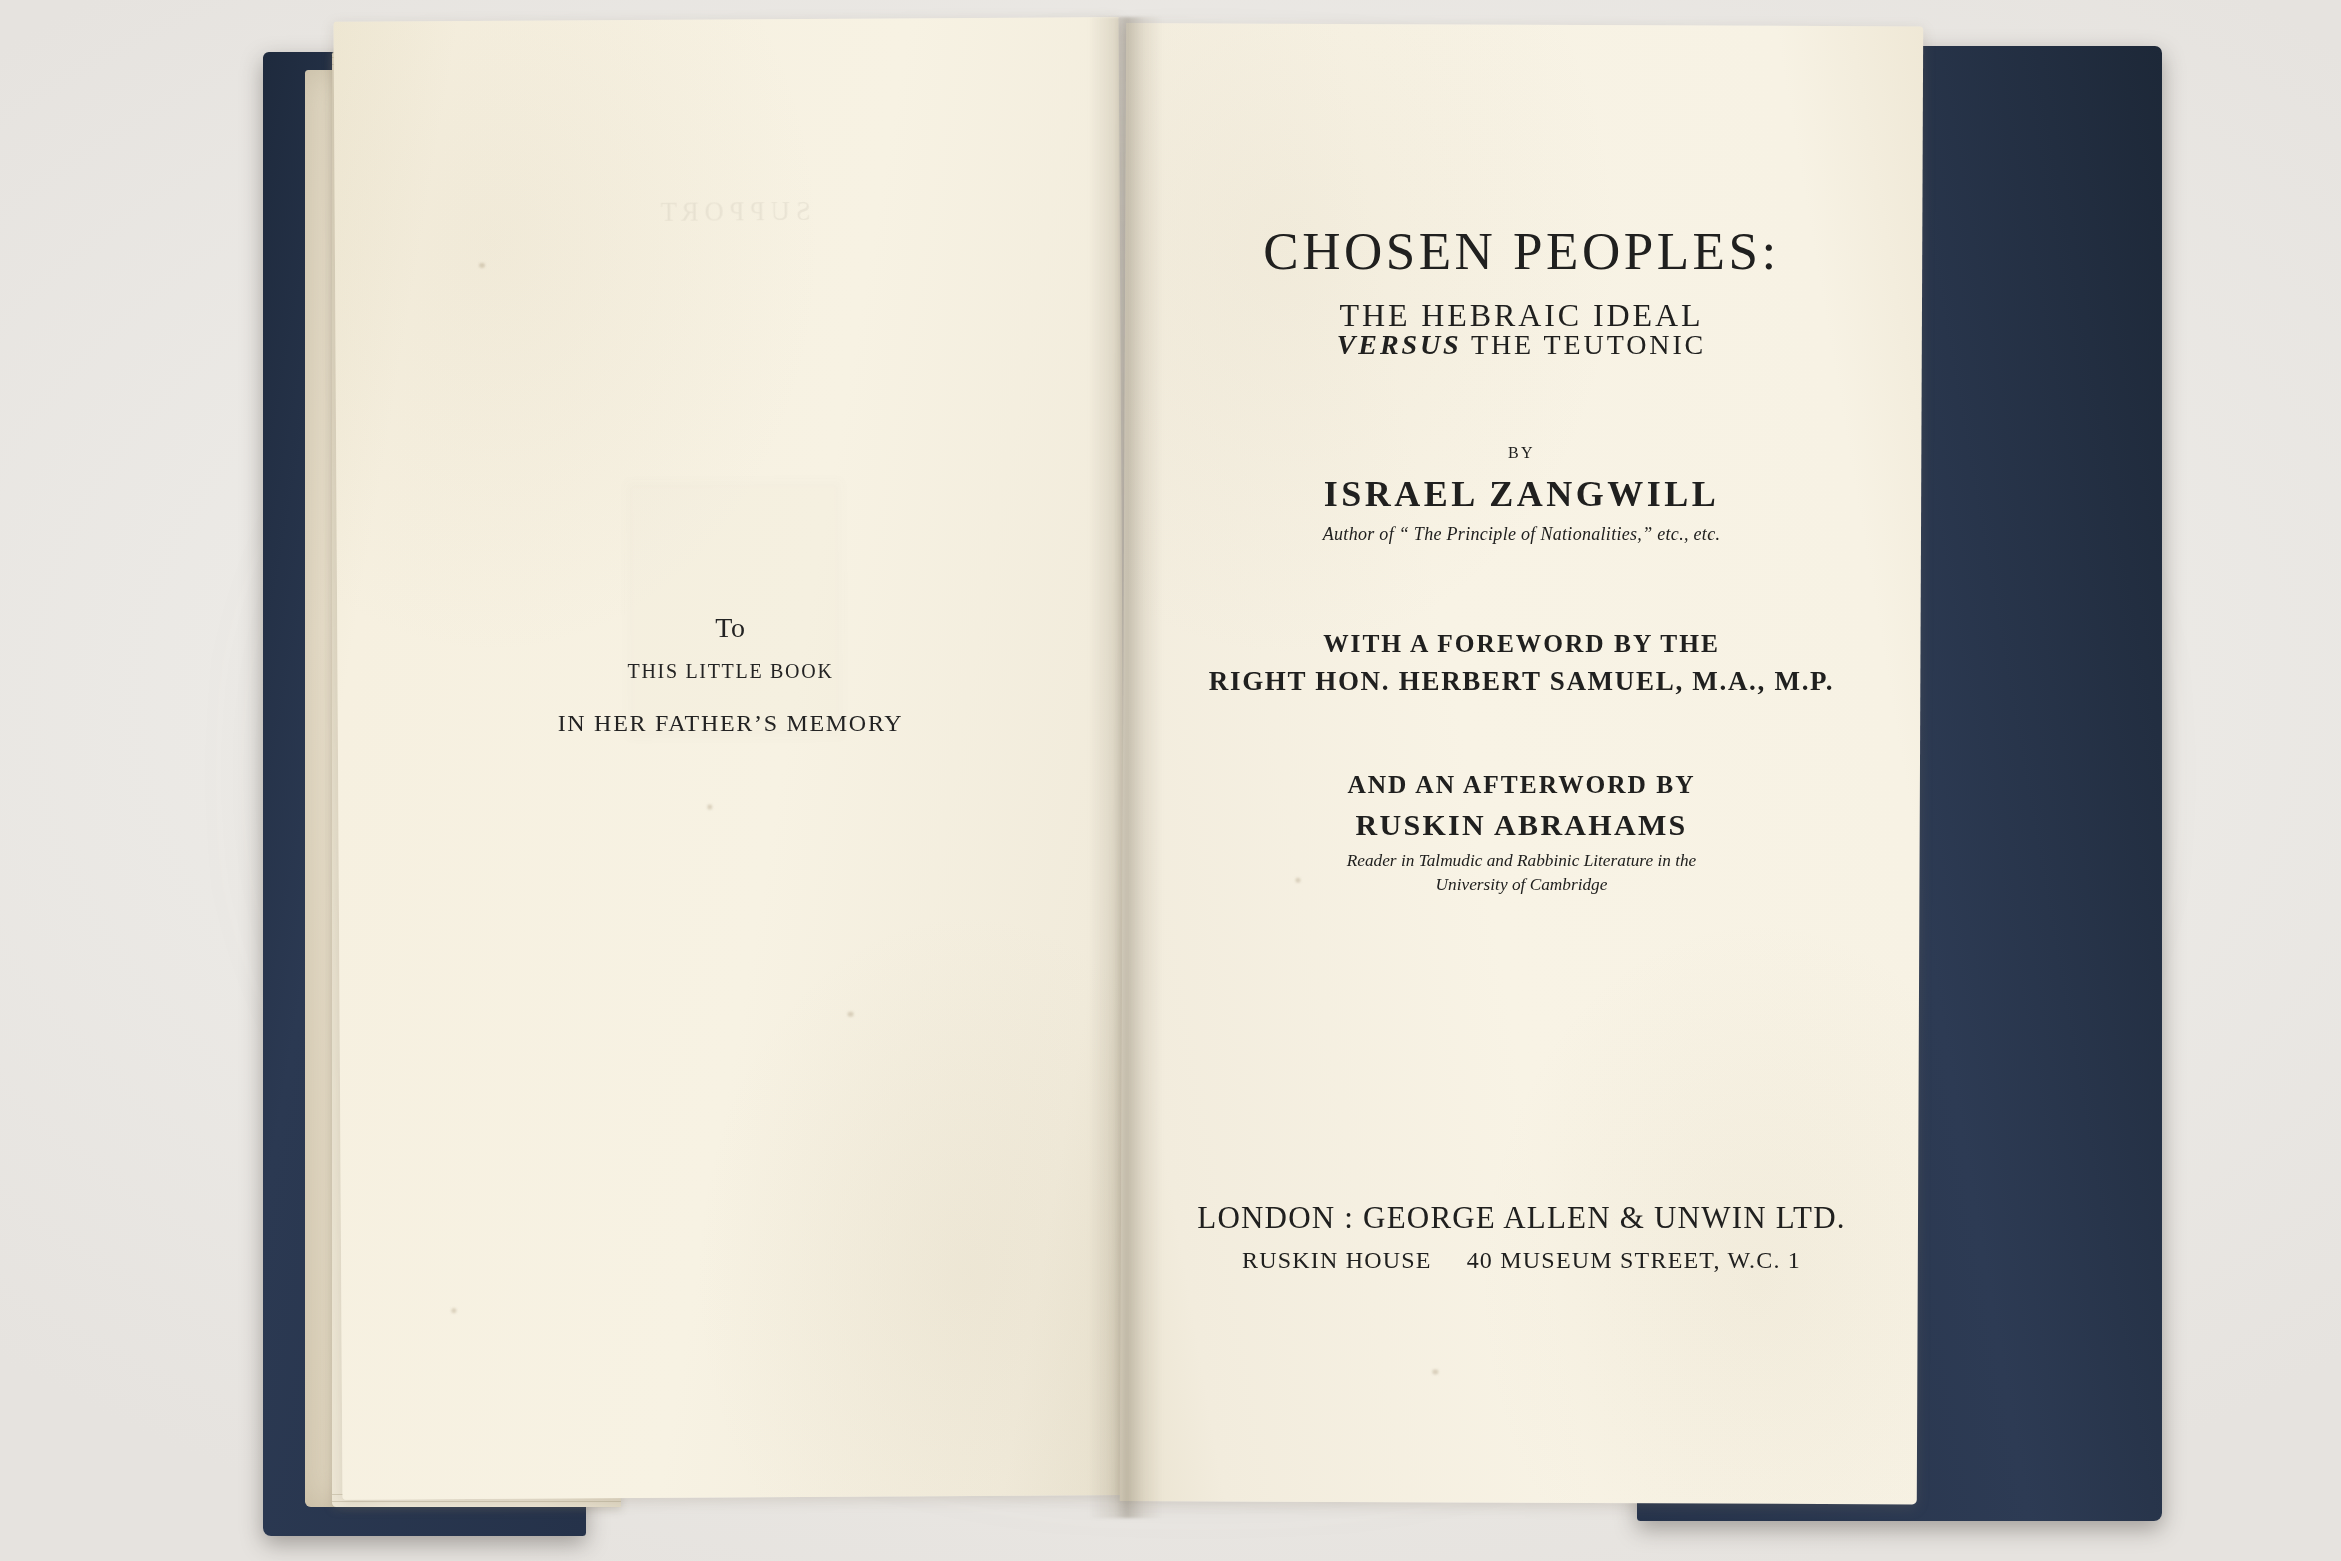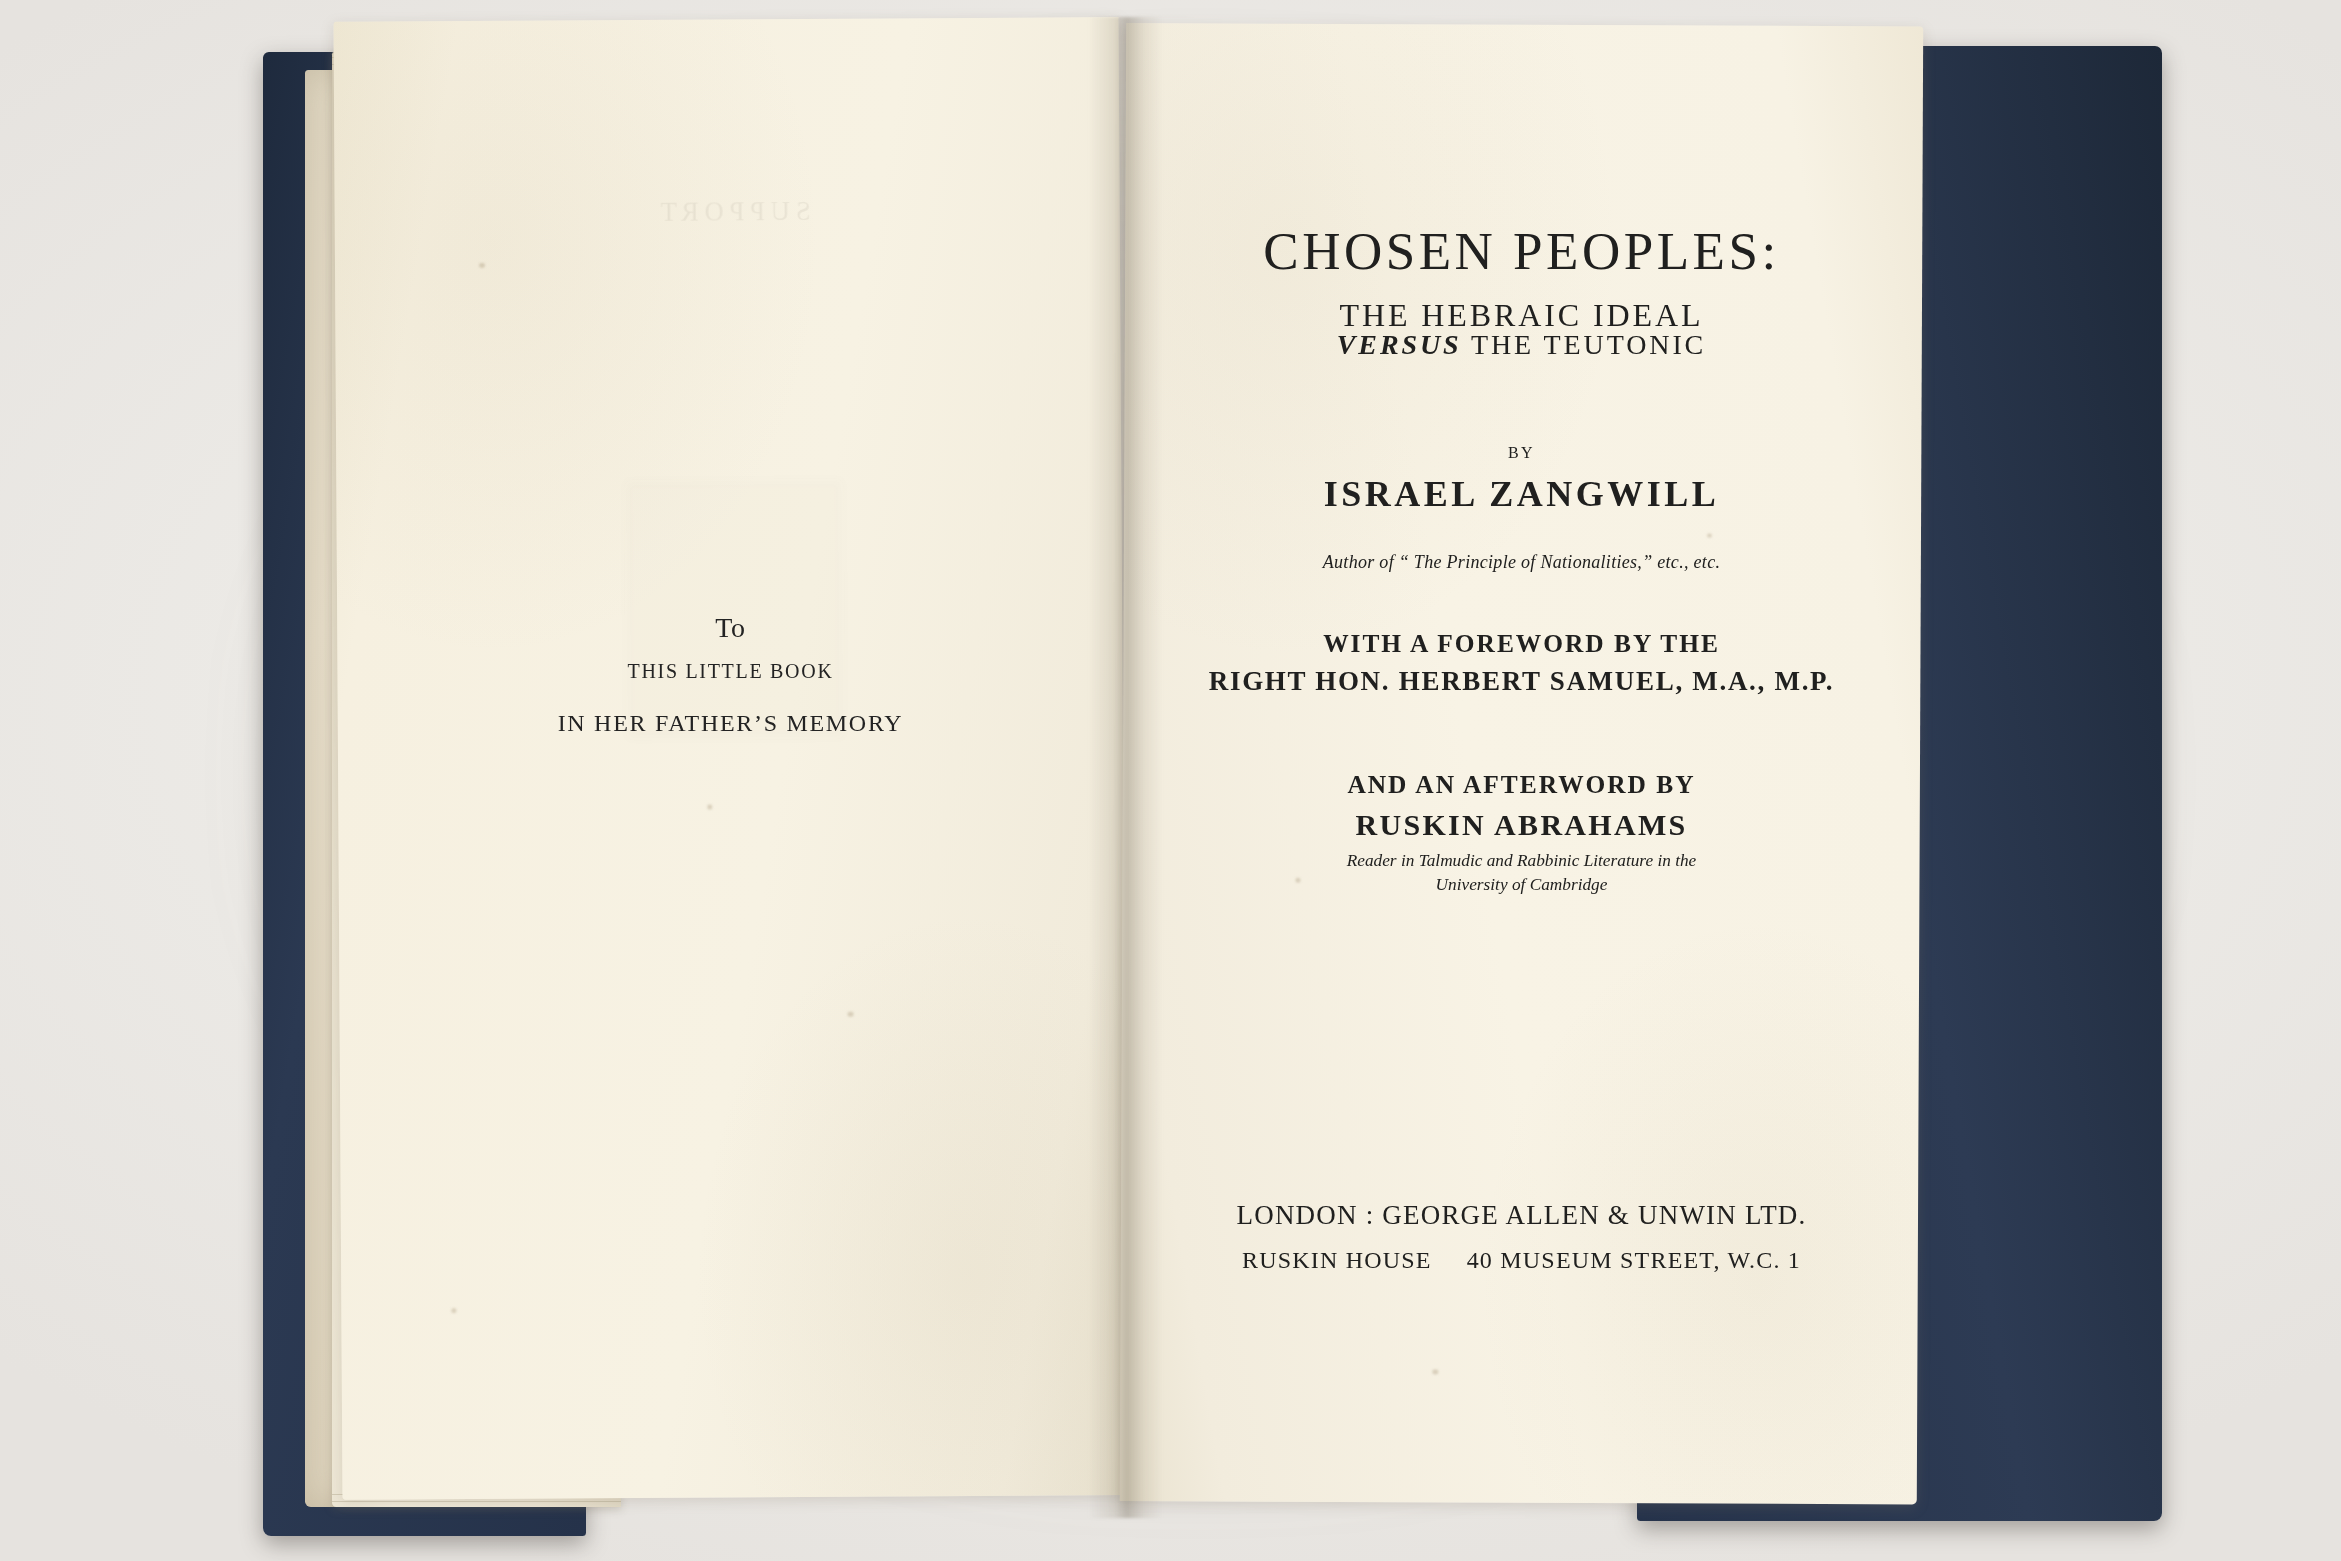--- a/index.html
+++ b/index.html
@@ -243,21 +243,21 @@
   .t-author {
     position: absolute;
     top: 456px;
     width: 100%;
     font-size: 36px;
     letter-spacing: 3.5px;
     font-weight: 600;
   }
   .t-authornote {
     position: absolute;
-    top: 535px;
+    top: 507px;
     width: 100%;
     font-size: 18px;
     font-style: italic;
     letter-spacing: 0.3px;
   }
   .t-fw1 {
     position: absolute;
     top: 612px;
     width: 100%;
     font-size: 25.4px;
@@ -293,21 +293,21 @@
     top: 832px;
     width: 100%;
     font-size: 17.3px;
     font-style: italic;
     line-height: 1.35;
   }
   .t-pub {
     position: absolute;
     top: 1183px;
     width: 100%;
-    font-size: 27px;
+    font-size: 31px;
     letter-spacing: 1.2px;
     font-weight: 500;
   }
   .t-addr {
     position: absolute;
     top: 1230px;
     width: 100%;
     font-size: 24px;
     letter-spacing: 1.2px;
   }

